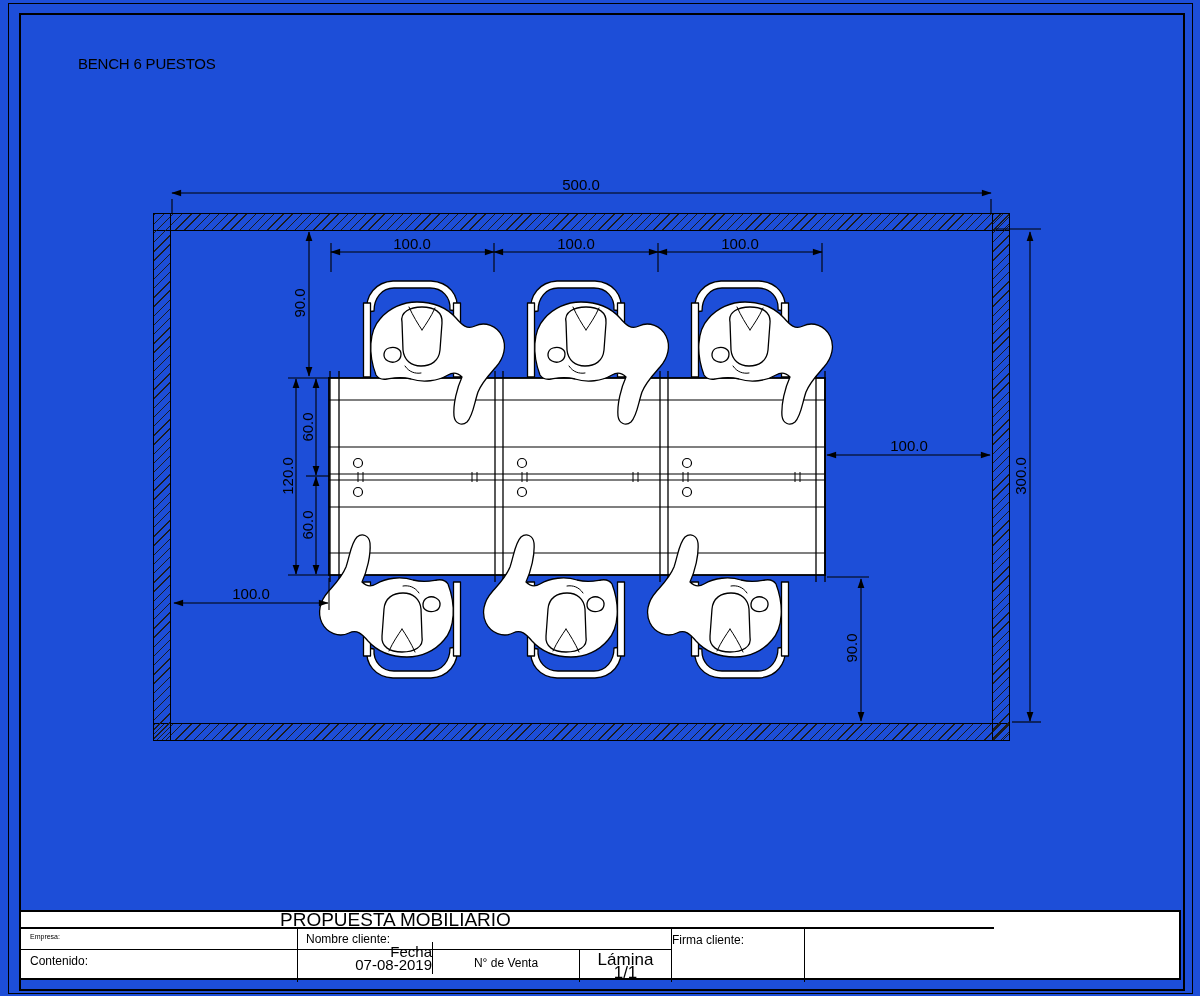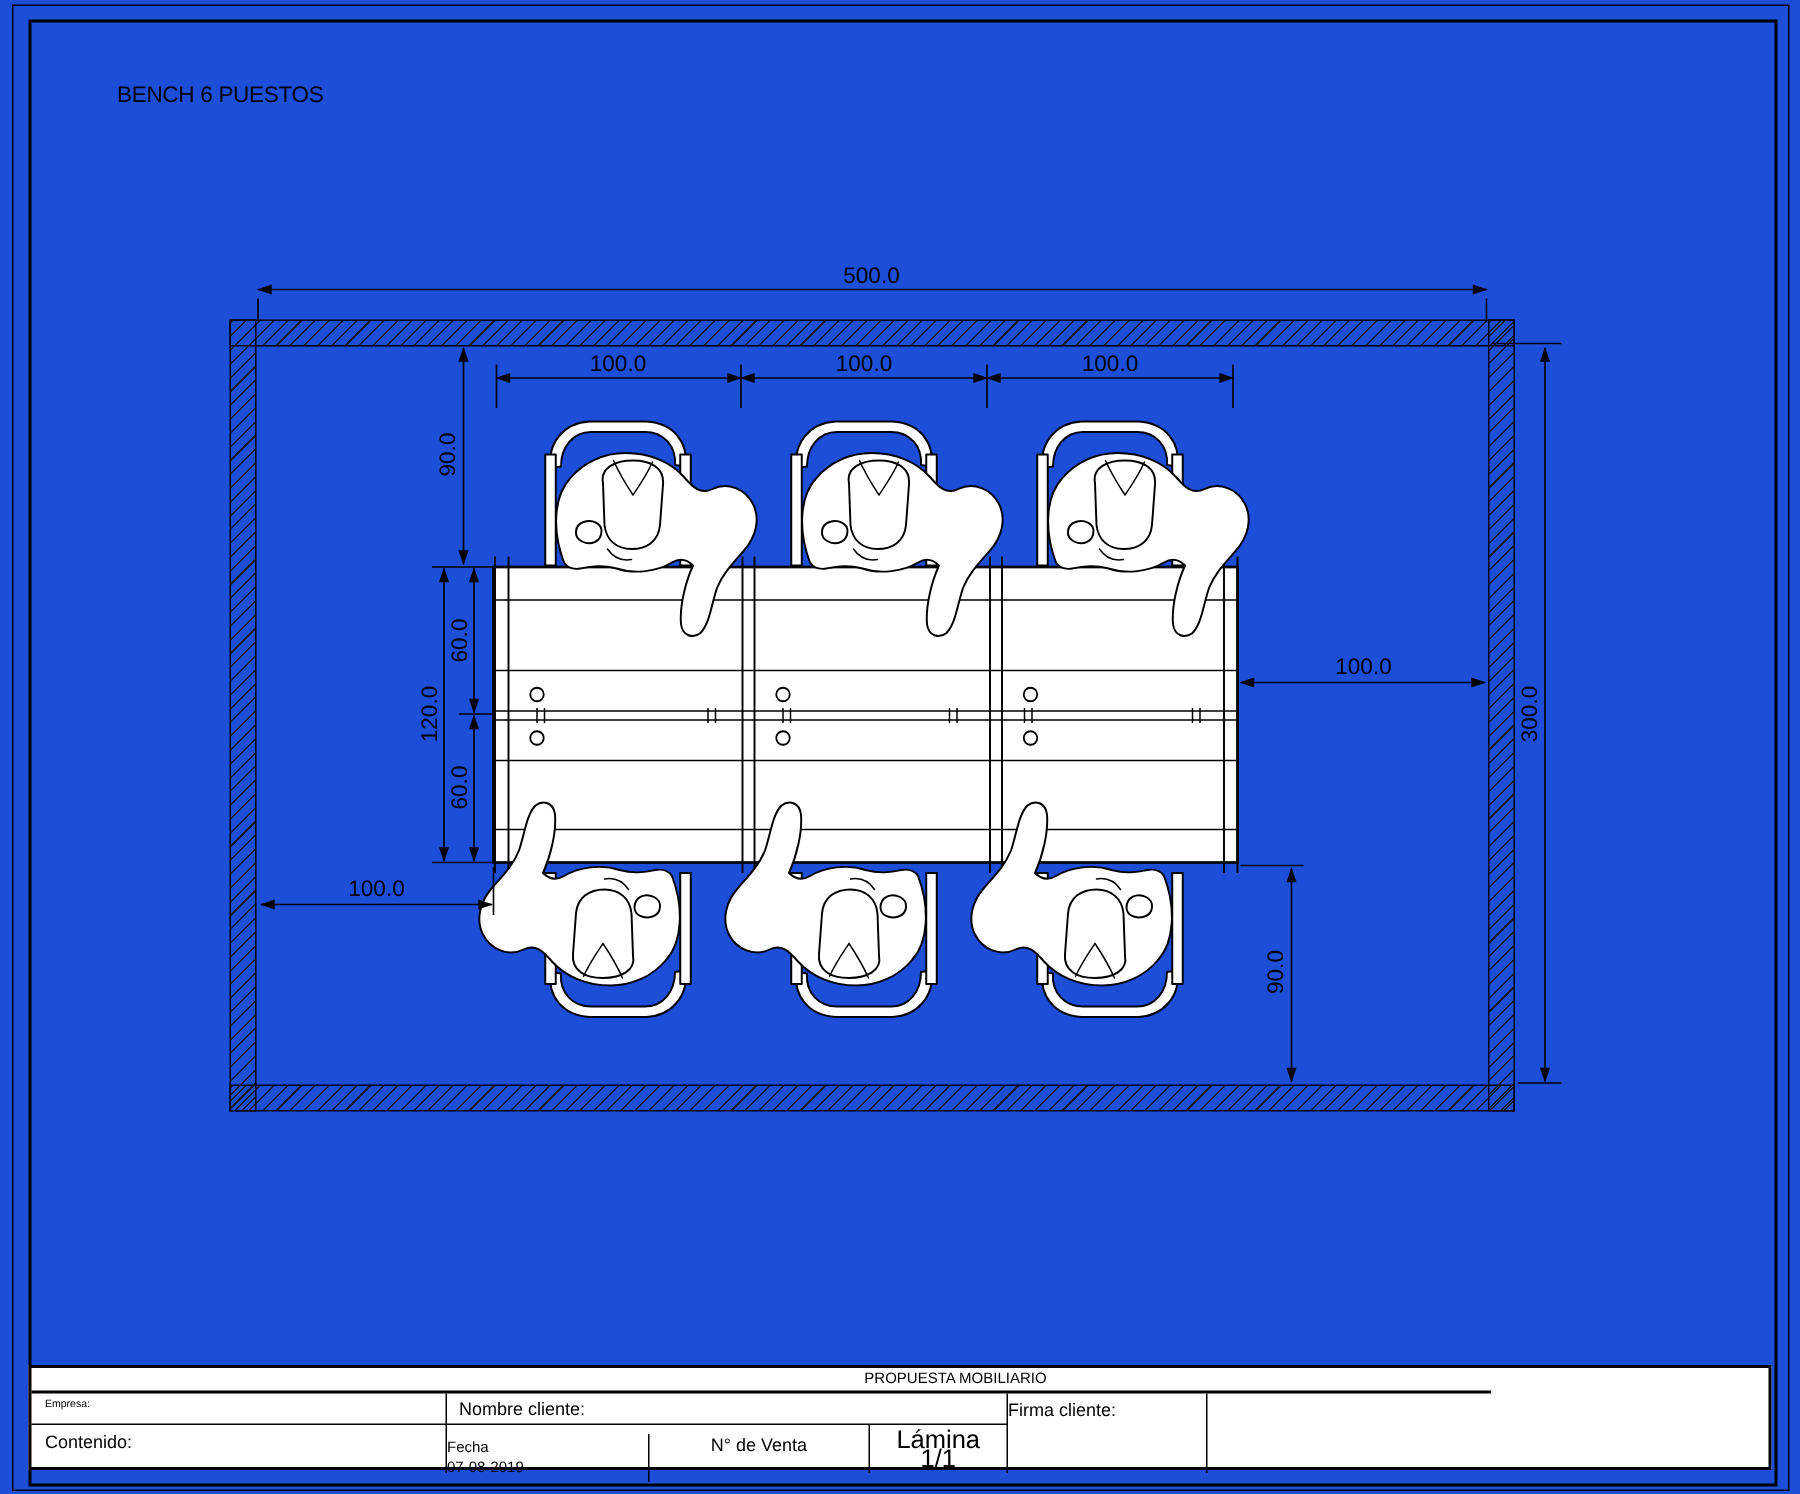--- a/index.html
+++ b/index.html
@@ -17,29 +17,29 @@
   .wall-left{left:153px;top:213px;width:18px;height:528px;}
   .wall-right{left:992px;top:213px;width:18px;height:528px;}
   .overlay{position:absolute;left:0;top:0;width:1200px;height:996px;}
   
   .dim{position:absolute;font-size:15px;white-space:nowrap;transform:translate(-50%,-50%);}
   .dim.rot{transform:translate(-50%,-50%) rotate(-90deg);}
   
   .tblock{position:absolute;left:19px;top:910px;width:1162px;height:70px;border:2px solid #000;box-sizing:border-box;background:#fff;}
   .tb{position:absolute;box-sizing:border-box;font-size:12px;}
   .tb-header{left:0;top:0;width:973px;height:17px;border-bottom:2px solid #000;}
-  .tb-header .hd{position:absolute;left:259px;right:0;top:0;height:17px;text-align:center;font-size:10px;line-height:16px;}
+  .tb-header .hd{position:absolute;left:259px;right:0;top:0;height:17px;font-size:19px;line-height:16px;}
   .c-empresa{left:0;top:17px;width:277px;height:21px;border-right:1.5px solid #000;border-bottom:1.5px solid #000;font-size:7px;padding:4px 0 0 9px;}
   .c-nombre{left:277px;top:17px;width:374px;height:21px;border-right:1.5px solid #000;border-bottom:1.5px solid #000;padding:3px 0 0 8px;}
   .c-firma{left:651px;top:17px;width:133px;height:53px;border-right:1.5px solid #000;text-align:left;padding-top:4px;}
   .c-disenador{left:784px;top:17px;width:189px;height:53px;}
   .c-disenador .lbl{position:absolute;left:32px;top:9px;}
   .c-disenador .val{position:absolute;left:46px;top:30px;font-size:11.5px;white-space:nowrap;}
   .c-contenido{left:0;top:38px;width:277px;height:32px;border-right:1.5px solid #000;padding:4px 0 0 9px;}
-  .c-fecha{left:277px;top:44px;width:135px;height:32px;border-right:1.5px solid #000;text-align:left;font-size:10px;padding-top:3px;line-height:13px;}
+  .c-fecha{left:277px;top:30px;width:135px;height:32px;border-right:1.5px solid #000;text-align:right;font-size:15px;padding-top:3px;line-height:13px;}
   .c-venta{left:412px;top:38px;width:147px;height:32px;border-right:1.5px solid #000;text-align:center;padding-top:6px;}
   .c-lamina{left:559px;top:38px;width:92px;height:32px;border-right:1.5px solid #000;text-align:center;font-size:17px;padding-top:3px;line-height:13px;}
   .c-logo{left:973px;top:0;width:189px;height:70px;border-left:2px solid #000;}
 </style>
 </head>
 <body>
 
 <div class="sheet">
   <div class="border-outer"></div>
   <div class="border-inner"></div>

